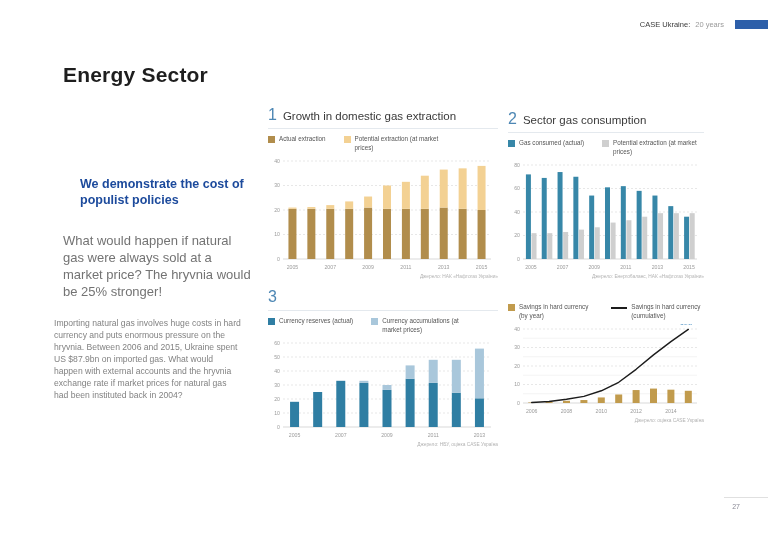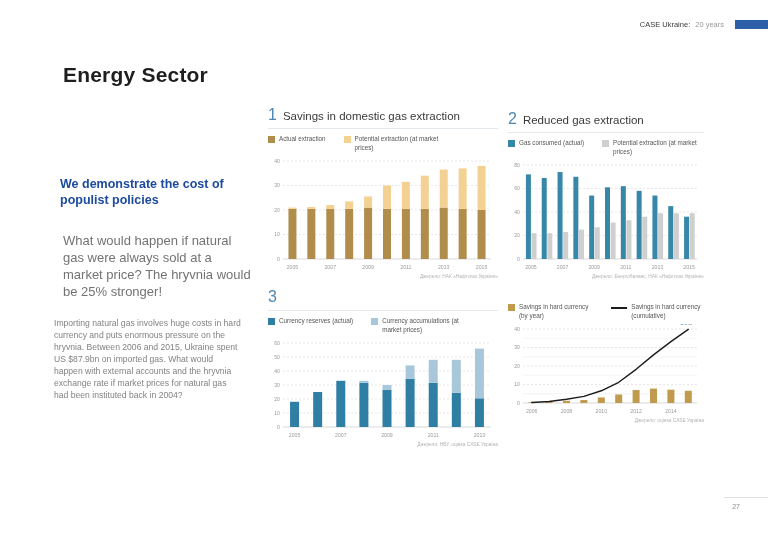--- a/index.html
+++ b/index.html
@@ -8,21 +8,21 @@
     font-family:"Liberation Sans", sans-serif;overflow:hidden;color:#333;
   }
   
   .brand{position:absolute;top:20px;right:0;display:flex;align-items:center;gap:5px;}
   .brand-bold{font-size:7.5px;font-weight:normal;color:#3a3a3a;}
   .brand-light{font-size:7.5px;color:#9a9a9a;text-align:center;}
   .brand-bar{width:33px;height:9px;background:#2d5fa9;margin-left:6px;}
   
   .page-title{position:absolute;left:63px;top:47px;font-size:21px;font-weight:bold;color:#1e1e1e;letter-spacing:.2px;margin-top:16px;}
   
-  .side-heading{position:absolute;left:60px;top:176px;width:172px;font-size:12.5px;font-weight:bold;color:#1c4a9c;line-height:1.28;}
+  .side-heading{position:absolute;left:80px;top:176px;width:172px;font-size:12.5px;font-weight:bold;color:#1c4a9c;line-height:1.28;}
   .side-lead{position:absolute;left:63px;top:232px;width:190px;font-size:13px;color:#737373;line-height:1.32;}
   .side-body{position:absolute;left:54px;top:317px;width:188px;font-size:8.6px;color:#828282;line-height:1.4;}
   
   .panel{position:absolute;}
   .panel1{left:268px;top:106px;width:230px;}
   .panel2{left:508px;top:110px;width:196px;}
   .panel3{left:268px;top:288px;width:230px;}
   .panel4{left:508px;top:303px;width:196px;}
   .chart-head{display:flex;align-items:baseline;gap:6px;border-bottom:1px solid #e4e9ee;padding-bottom:4px;}
   .chart-num{font-size:16px;color:#4d87b4;font-weight:normal;}
@@ -57,21 +57,21 @@
 
   <div class="page-title">Energy Sector</div>
 
   <div class="side-heading">We demonstrate the cost of populist policies</div>
   <div class="side-lead">What would happen if natural gas were always sold at a market price? The hryvnia would be 25% stronger!</div>
   <div class="side-body">Importing natural gas involves huge costs in hard currency and puts enormous pressure on the hryvnia. Between 2006 and 2015, Ukraine spent US $87.9bn on imported gas. What would happen with external accounts and the hryvnia exchange rate if market prices for natural gas had been instituted back in 2004?</div>
 
   <div class="panel panel1">
     <div class="chart-head">
       <span class="chart-num">1</span>
-      <span class="chart-title">Savings in domestic gas extraction</span>
+      <span class="chart-title">Growth in domestic gas extraction</span>
     </div>
     <div class="legend">
         <span class="legend-item">
           <span class="legend-swatch" style="background: rgb(177, 141, 76);"></span>
           <span class="legend-label">Actual extraction</span>
         </span>
         <span class="legend-item">
           <span class="legend-swatch" style="background: rgb(243, 209, 147);"></span>
           <span class="legend-label">Potential extraction (at market prices)</span>
         </span>
@@ -115,21 +115,21 @@
           <text x="137.91" y="113" text-anchor="middle" font-size="5.2" fill="#9b9b9b">2011</text>
           <text x="175.73" y="113" text-anchor="middle" font-size="5.2" fill="#9b9b9b">2013</text>
           <text x="213.55" y="113" text-anchor="middle" font-size="5.2" fill="#9b9b9b">2015</text>
         </svg></div>
     <div class="source">Джерело: НАК «Нафтогаз України»</div>
   </div>
 
   <div class="panel panel2">
     <div class="chart-head">
       <span class="chart-num">2</span>
-      <span class="chart-title">Reduced gas extraction</span>
+      <span class="chart-title">Sector gas consumption</span>
     </div>
     <div class="legend">
         <span class="legend-item">
           <span class="legend-swatch" style="background: rgb(55, 135, 168);"></span>
           <span class="legend-label">Gas consumed (actual)</span>
         </span>
         <span class="legend-item">
           <span class="legend-swatch" style="background: rgb(207, 207, 207);"></span>
           <span class="legend-label">Potential extraction (at market prices)</span>
         </span>

